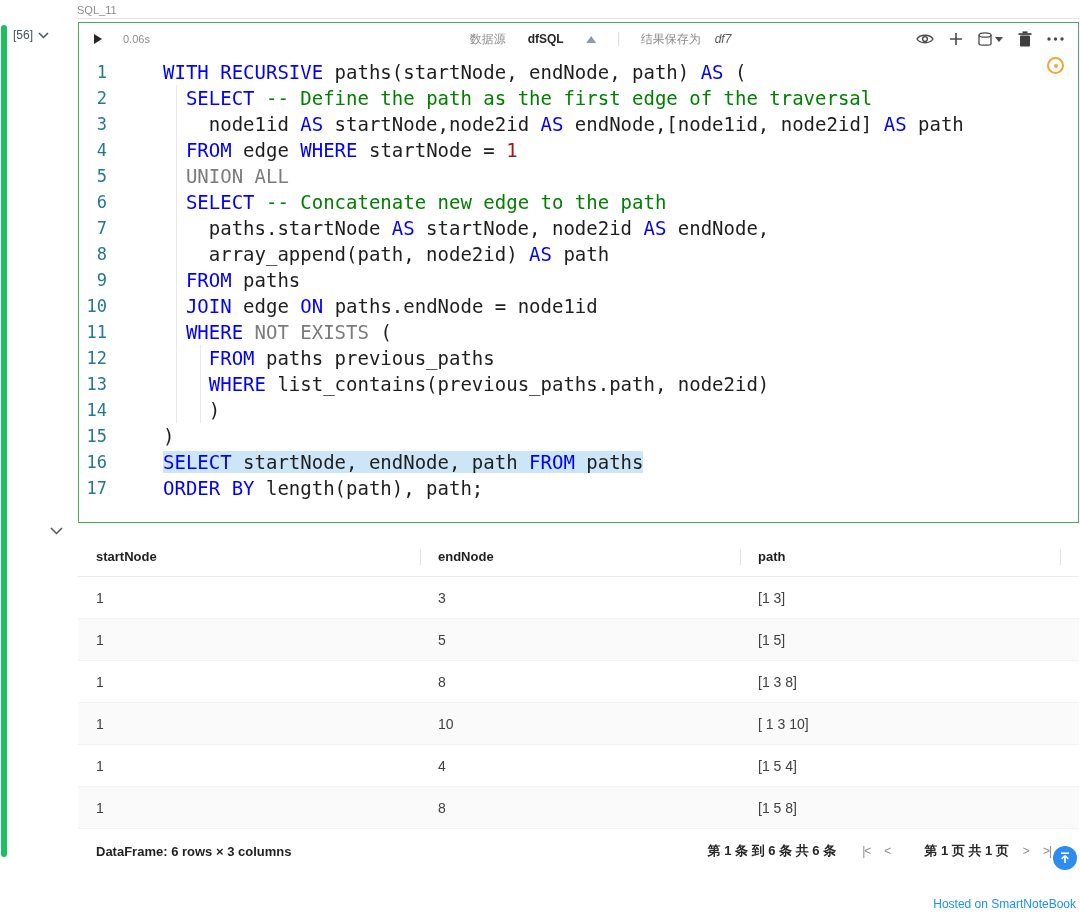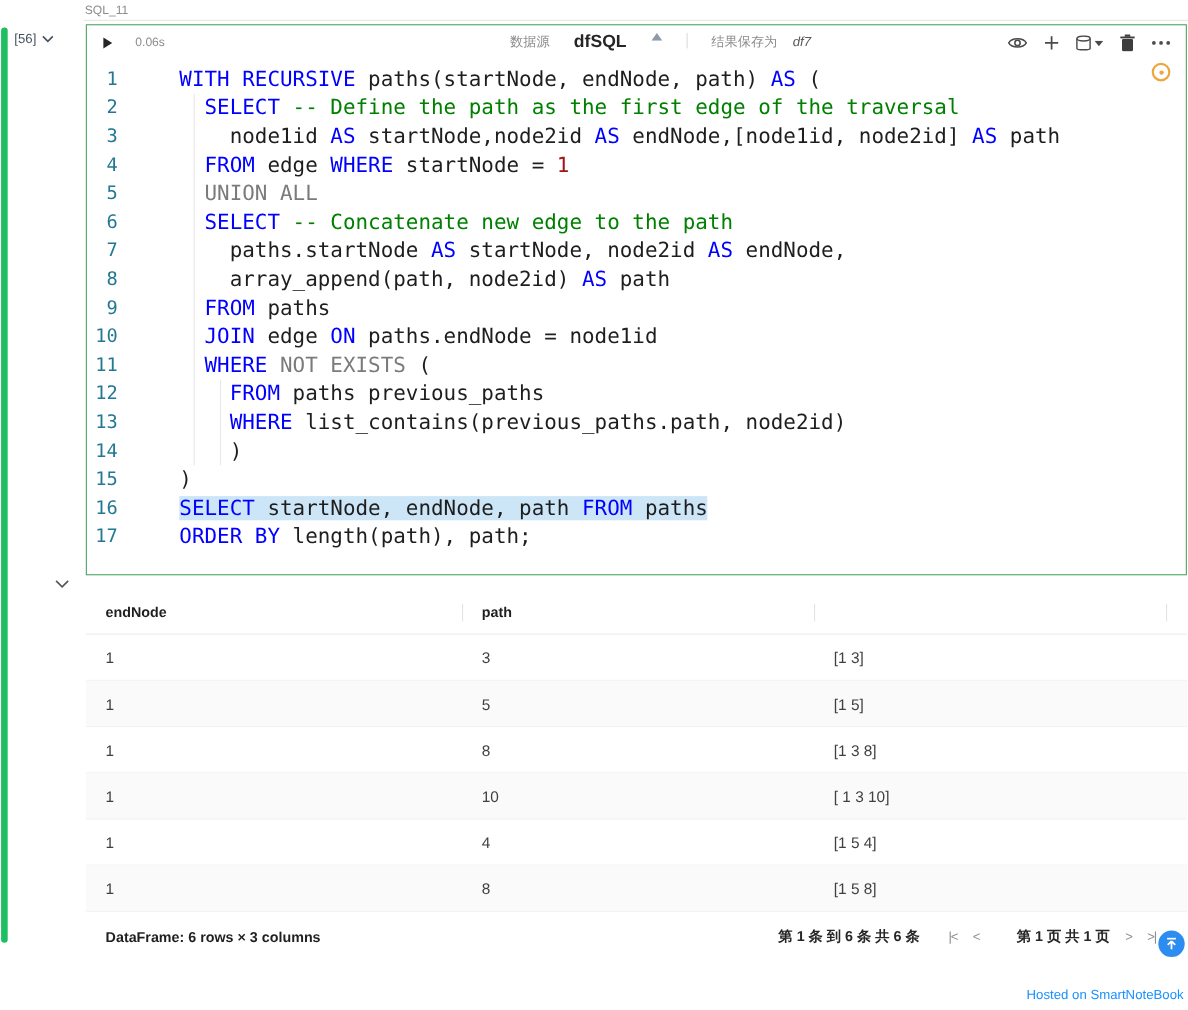--- a/index.html
+++ b/index.html
@@ -14,23 +14,23 @@
     display:flex; align-items:center; gap:5px; }
   .tab-label{ position:absolute; left:77px; top:4px; font-size:11px; color:#8c8c8c; }
   .top-line{ position:absolute; left:76px; top:18px; width:1004px; height:1px; background:#e6e6e6; }
 
   .cell-box{ position:absolute; left:78px; top:22px; width:1001px; height:501px;
     border:1px solid var(--cell-border,#4ca564); background:#fff; }
   .toolbar{ position:relative; height:32px; display:flex; align-items:center; padding:0 14px; }
   .run-group{ display:flex; align-items:center; gap:20px; }
   .run-time{ font-size:11px; color:#8c8c8c; }
   .center-group{ position:absolute; left:50%; transform:translateX(-50%);
-    display:flex; align-items:flex-start; gap:22px; white-space:nowrap;padding-left:44px; }
+    display:flex; align-items:center; gap:22px; white-space:nowrap;padding-left:44px; }
   .ds-label{ font-size:12px; color:#8c8c8c; }
-  .engine{ font-size:16px; font-weight:bold; color:#262626; }
+  .engine{ font-size:12px; font-weight:bold; color:#262626; }
   .vdiv{ width:1px; height:14px; background:#dcdcdc; }
   .result-save{ font-size:12px; color:#8c8c8c; }
   .result-var{ color:#595959; margin-left:14px;font-style:italic; }
   .icon-group{ margin-left:auto; display:flex; align-items:center; gap:15px; }
   .tool-icon{ display:inline-flex; align-items:center; cursor:pointer; }
   .assistant{ position:absolute; right:14px; top:34px; width:17px; height:17px; border-radius:50%;
     border:2px solid #eda73f; display:flex; align-items:center; justify-content:center; }
   .assistant i{ width:4px; height:4px; border-radius:50%; background:#eda73f; }
 
   .code-area{ padding-top:4px; }
@@ -225,20 +225,21 @@
 </div>
 
 <div class="chev2 tool-icon">
   <svg width="13" height="8" viewBox="0 0 13 8">
       <polyline points="1,1 6.5,6.5 12,1" fill="none" stroke="#555" stroke-width="1.5"></polyline>
     </svg>
 </div>
 
 <div class="table-box">
   <div class="thead">
+    <span>startNode</span>
     <span>endNode</span>
     <span>path</span>
     <i class="tick" style="left:342px"></i>
     <i class="tick" style="left:662px"></i>
     <i class="tick" style="left:982px"></i>
   </div>
 
   <div>
       <div class="trow">
         <span class="tcell">1</span>

